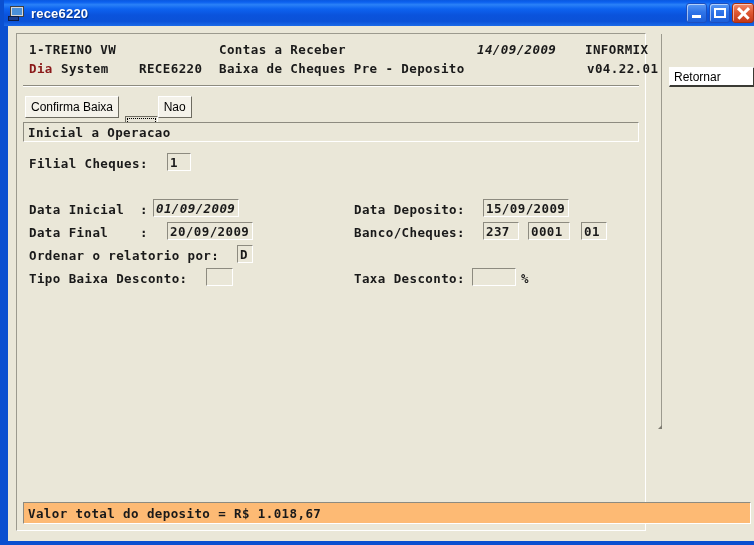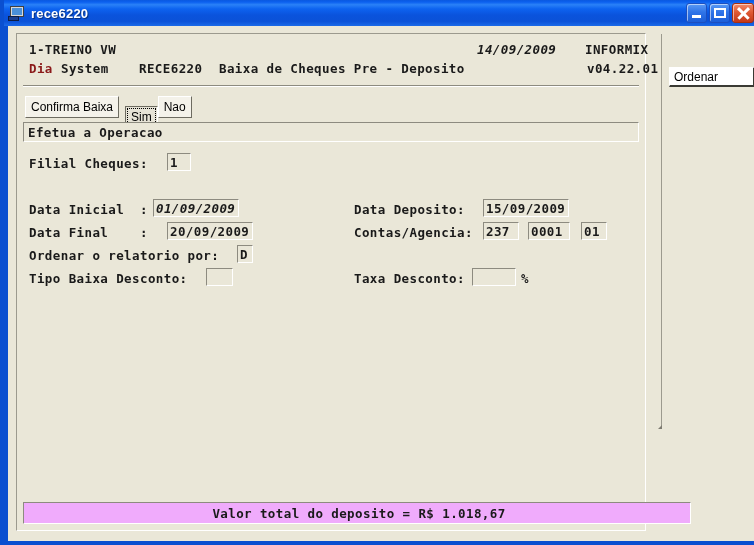--- a/index.html
+++ b/index.html
@@ -180,21 +180,21 @@
     border-bottom: 1px solid #ffffff;
   }
 
   
   .btnbar {
     position: absolute;
     left: 8px;
     top: 62px;
     height: 22px;
     display: flex;
-    align-items: center;
+    align-items: flex-start;
   }
   .win-btn {
     background: #f4f2ea;
     border-top: 1px solid #ffffff;
     border-left: 1px solid #ffffff;
     border-right: 1px solid #6d6b60;
     border-bottom: 1px solid #6d6b60;
     box-sizing: border-box;
     font-family: "Liberation Sans", sans-serif;
     font-size: 12px;
@@ -277,32 +277,31 @@
     letter-spacing: .4px;
     white-space: pre;
     overflow: hidden;
   }
 
   
   .status-strip {
     position: absolute;
     left: 6px;
     bottom: 6px;
-    width: 668px;
+    width: 728px;
     height: 22px;
-    background: #f0abfc;
+    background: #fdba74;
     border-top: 1px solid #8d8b80;
     border-left: 1px solid #8d8b80;
     border-right: 1px solid #ffffff;
     border-bottom: 1px solid #ffffff;
     box-sizing: border-box;
     display: flex;
     align-items: center;
     padding-left: 4px;
-    justify-content: center;
   }
 
   
   .side-divider {
     position: absolute;
     left: 653px;
     top: 8px;
     width: 0;
     height: 392px;
     border-left: 1px solid #9c9a8e;
@@ -371,20 +370,21 @@
       </div>
     </div>
   </div>
 
   <div class="client">
 
     <div class="main-panel">
 
       <div class="hdr-row hdr-row1">
         <span class="term hc" style="left:12px;">1-TREINO VW</span>
+        <span class="term hc" style="left:202px;">Contas a Receber</span>
         <span class="term hc" style="left:460px;font-style:italic;">14/09/2009</span>
         <span class="term hc" style="left:568px;">INFORMIX</span>
       </div>
 
       <div class="hdr-row hdr-row2">
         <span class="term hc dia" style="left:12px;">Dia</span>
         <span class="term hc" style="left:44px;">System</span>
         <span class="term hc" style="left:122px;">RECE6220</span>
         <span class="term hc" style="left:202px;">Baixa de Cheques Pre - Deposito</span>
         <span class="term hc" style="left:570px;">v04.22.01</span>
@@ -398,21 +398,21 @@
         <div class="win-btn sim">
           <span class="focus-ring"></span>
           <span>Sim</span>
         </div>
         <div class="win-btn nao">
           <span>Nao</span>
         </div>
       </div>
 
       <div class="msg-strip">
-        <span class="term">Efetua a Operacao</span>
+        <span class="term">Inicial a Operacao</span>
       </div>
 
       <div class="form-area">
 
         <span class="term fld-label" style="left:12px; top:4px;">Filial Cheques:</span>
         <div class="inp" style="left:150px; top:1px; width:24px;">1</div>
 
         <span class="term fld-label" style="left:12px; top:50px;">Data Inicial  :</span>
         <div class="inp" style="left:136px; top:47px; width:86px;font-style:italic;">01/09/2009</div>
 
@@ -421,37 +421,37 @@
 
         <span class="term fld-label" style="left:12px; top:96px;">Ordenar o relatorio por:</span>
         <div class="inp" style="left:220px; top:93px; width:16px;">D</div>
 
         <span class="term fld-label" style="left:12px; top:119px;">Tipo Baixa Desconto:</span>
         <div class="inp" style="left:189px; top:116px; width:27px;"></div>
 
         <span class="term fld-label" style="left:337px; top:50px;">Data Deposito:</span>
         <div class="inp" style="left:466px; top:47px; width:86px;">15/09/2009</div>
 
-        <span class="term fld-label" style="left:337px; top:73px;">Contas/Agencia:</span>
+        <span class="term fld-label" style="left:337px; top:73px;">Banco/Cheques:</span>
         <div class="inp" style="left:466px; top:70px; width:36px;">237</div>
         <div class="inp" style="left:511px; top:70px; width:42px;">0001</div>
         <div class="inp" style="left:564px; top:70px; width:26px;">01</div>
 
         <span class="term fld-label" style="left:337px; top:119px;">Taxa Desconto:</span>
         <div class="inp" style="left:455px; top:116px; width:44px;"></div>
         <span class="term fld-label" style="left:504px; top:119px;">%</span>
 
       </div>
 
       <div class="status-strip">
         <span class="term">Valor total do deposito = R$ 1.018,67</span>
       </div>
 
     </div>
 
     <div class="side-divider"></div>
     <div class="side-corner"></div>
     <div class="retornar-btn">
-      <span>Ordenar</span>
+      <span>Retornar</span>
     </div>
 
   </div>
 </div>
 
 </body></html>

